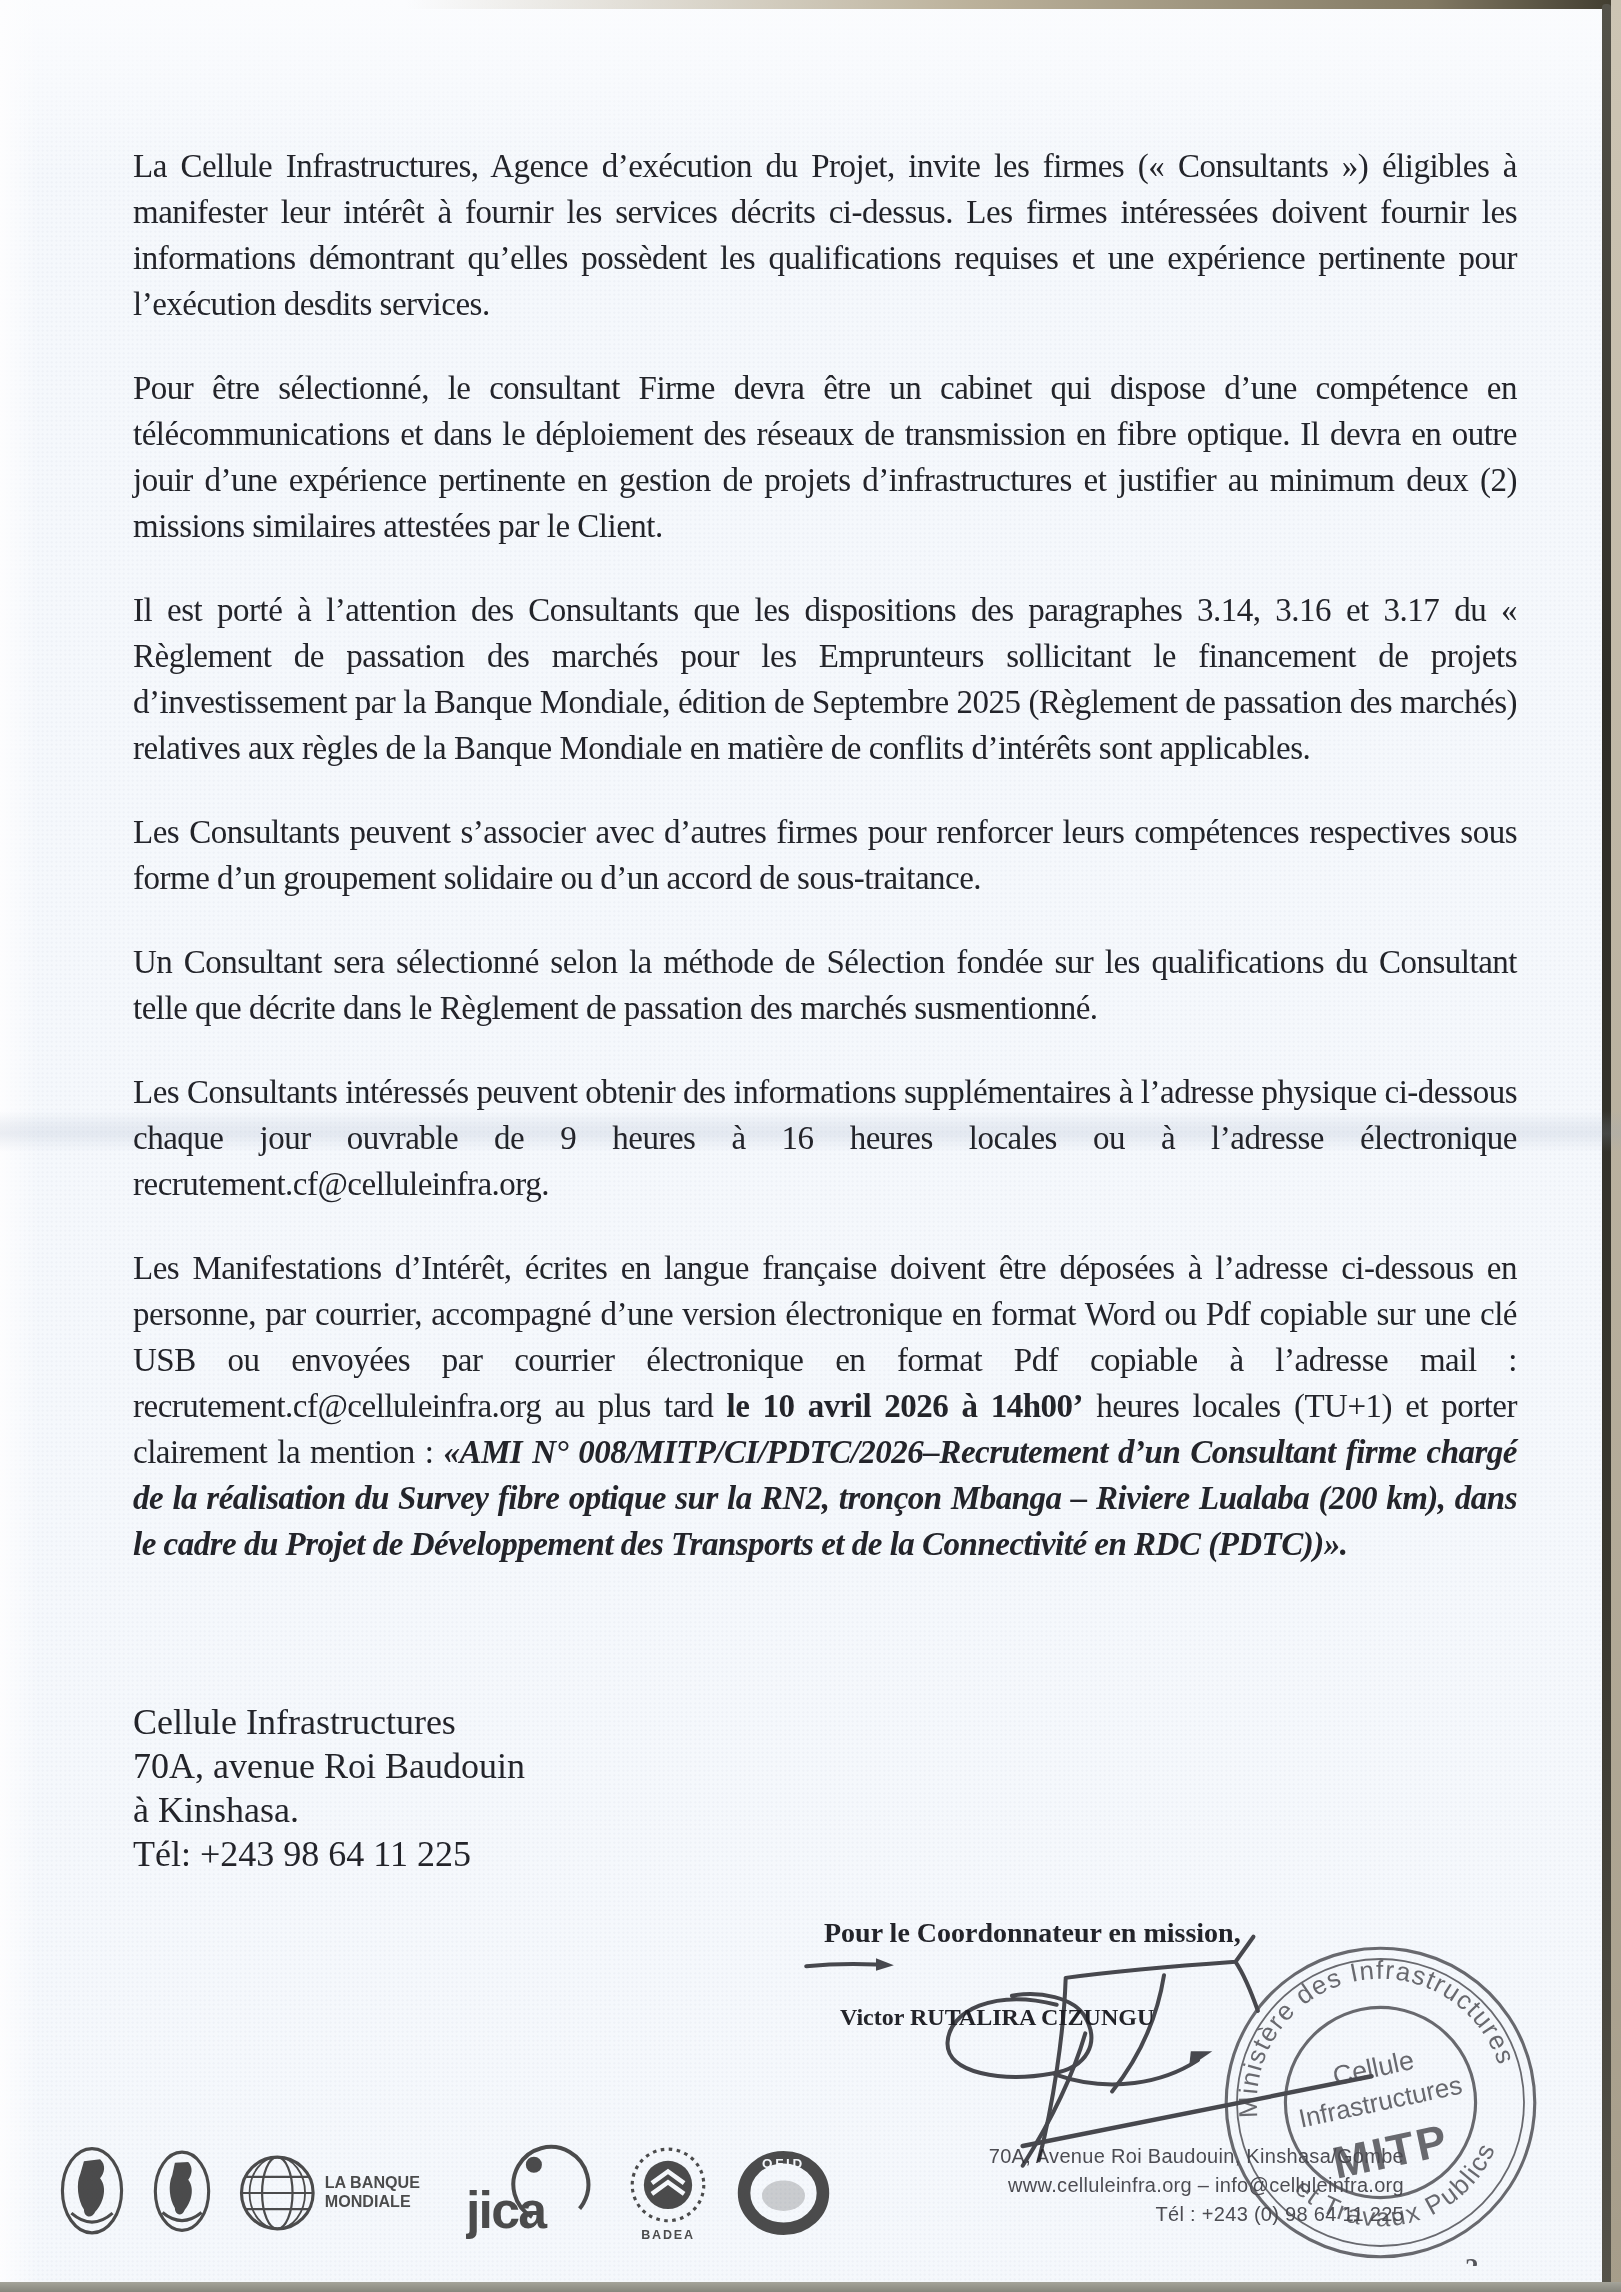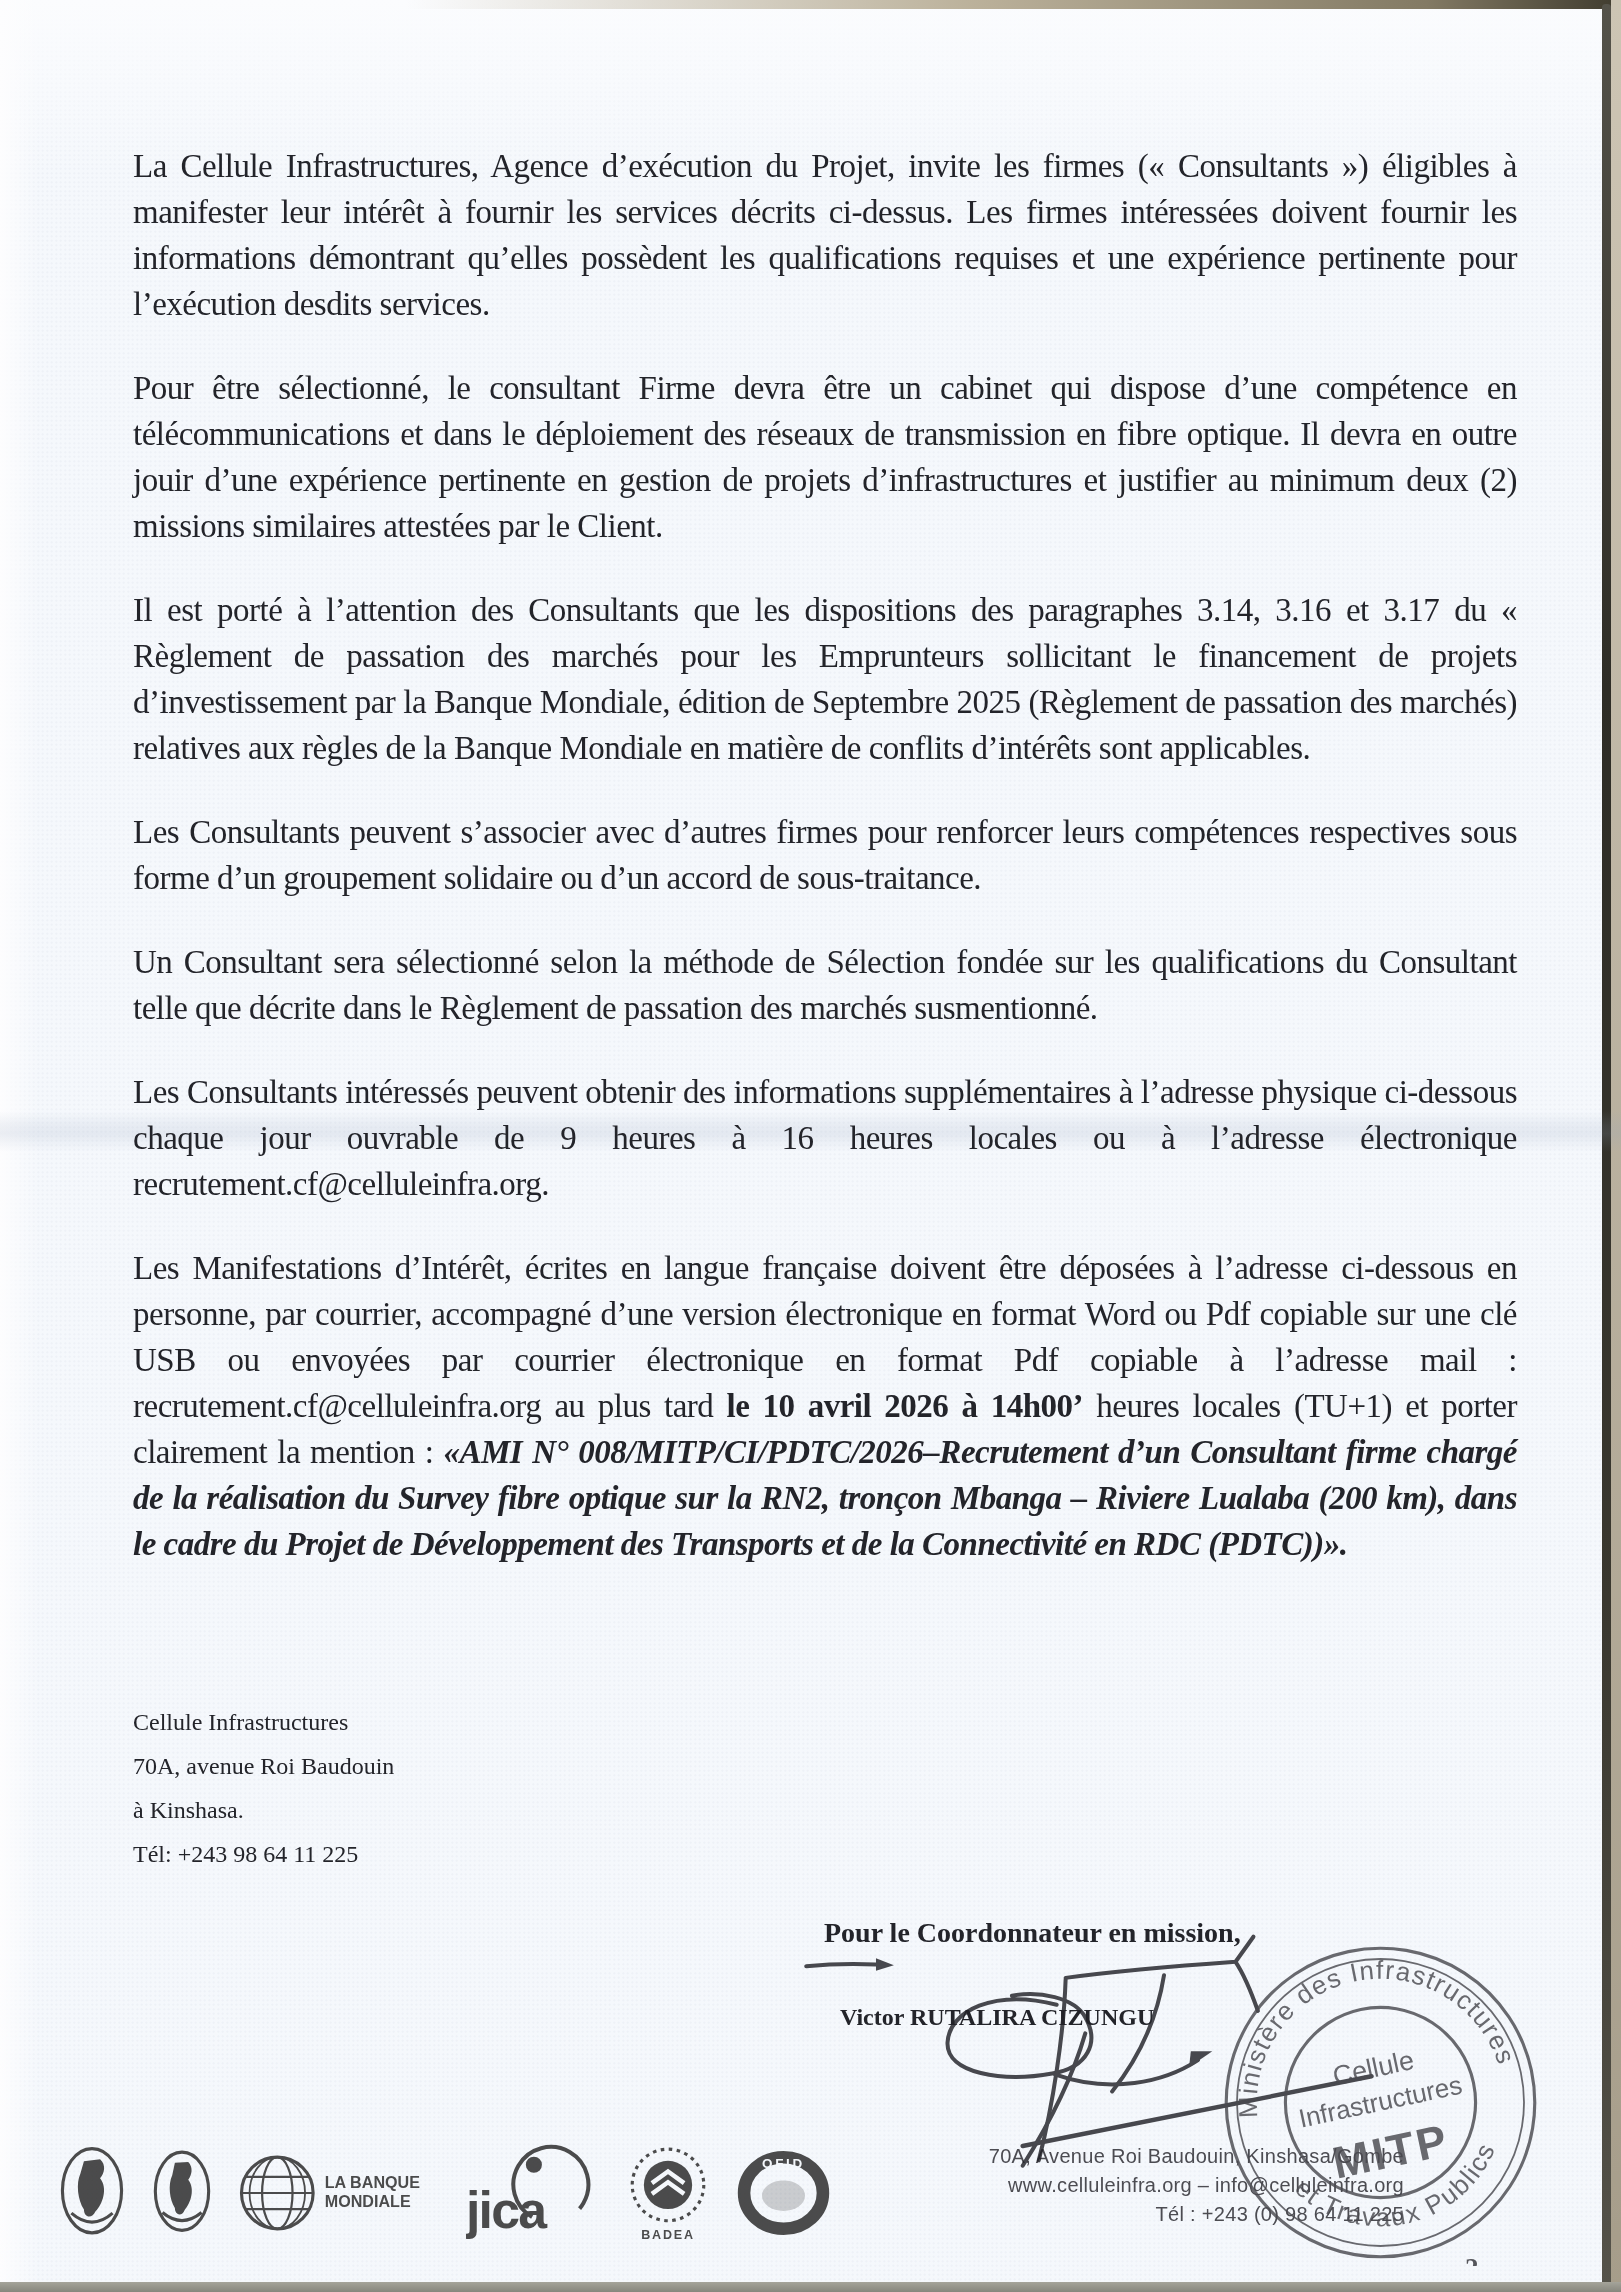--- a/index.html
+++ b/index.html
@@ -26,21 +26,21 @@
   .scan-band{position:absolute;left:0;right:0;top:1111px;height:41px;
     background:linear-gradient(180deg,transparent,rgba(150,165,190,.14) 35%,rgba(150,165,190,.18) 55%,transparent);}
   
   .main-text{position:absolute;left:133px;top:143px;width:1384px;
     font-size:33px;line-height:46px;letter-spacing:-0.5px;text-align:justify;}
   .main-text p{margin:0 0 38px 0;}
   .run-n{font-weight:normal;}
   .run-b{font-weight:bold;}
   .run-bi{font-weight:bold;font-style:italic;}
   
-  .address-block{position:absolute;left:133px;top:1700px;font-size:24px;line-height:44px;}
+  .address-block{position:absolute;left:133px;top:1700px;font-size:36px;line-height:44px;}
   
   .sig-for{position:absolute;left:824px;top:1917px;font-size:28px;font-weight:bold;}
   .sig-name{position:absolute;left:840px;top:2004px;font-size:24px;font-weight:bold;}
   .sig-title{position:absolute;left:912px;top:2094px;font-size:36px;font-weight:bold;}
   
   .footer-contact{position:absolute;left:777px;top:2142px;width:627px;text-align:right;
     font-family:"Liberation Sans",sans-serif;font-size:20px;line-height:29px;color:#4c4c52;letter-spacing:0.3px;}
   
   .logos{position:absolute;left:57px;top:2139px;display:flex;align-items:center;gap:23px;height:107px;}
   .logos svg{opacity:.85;}

